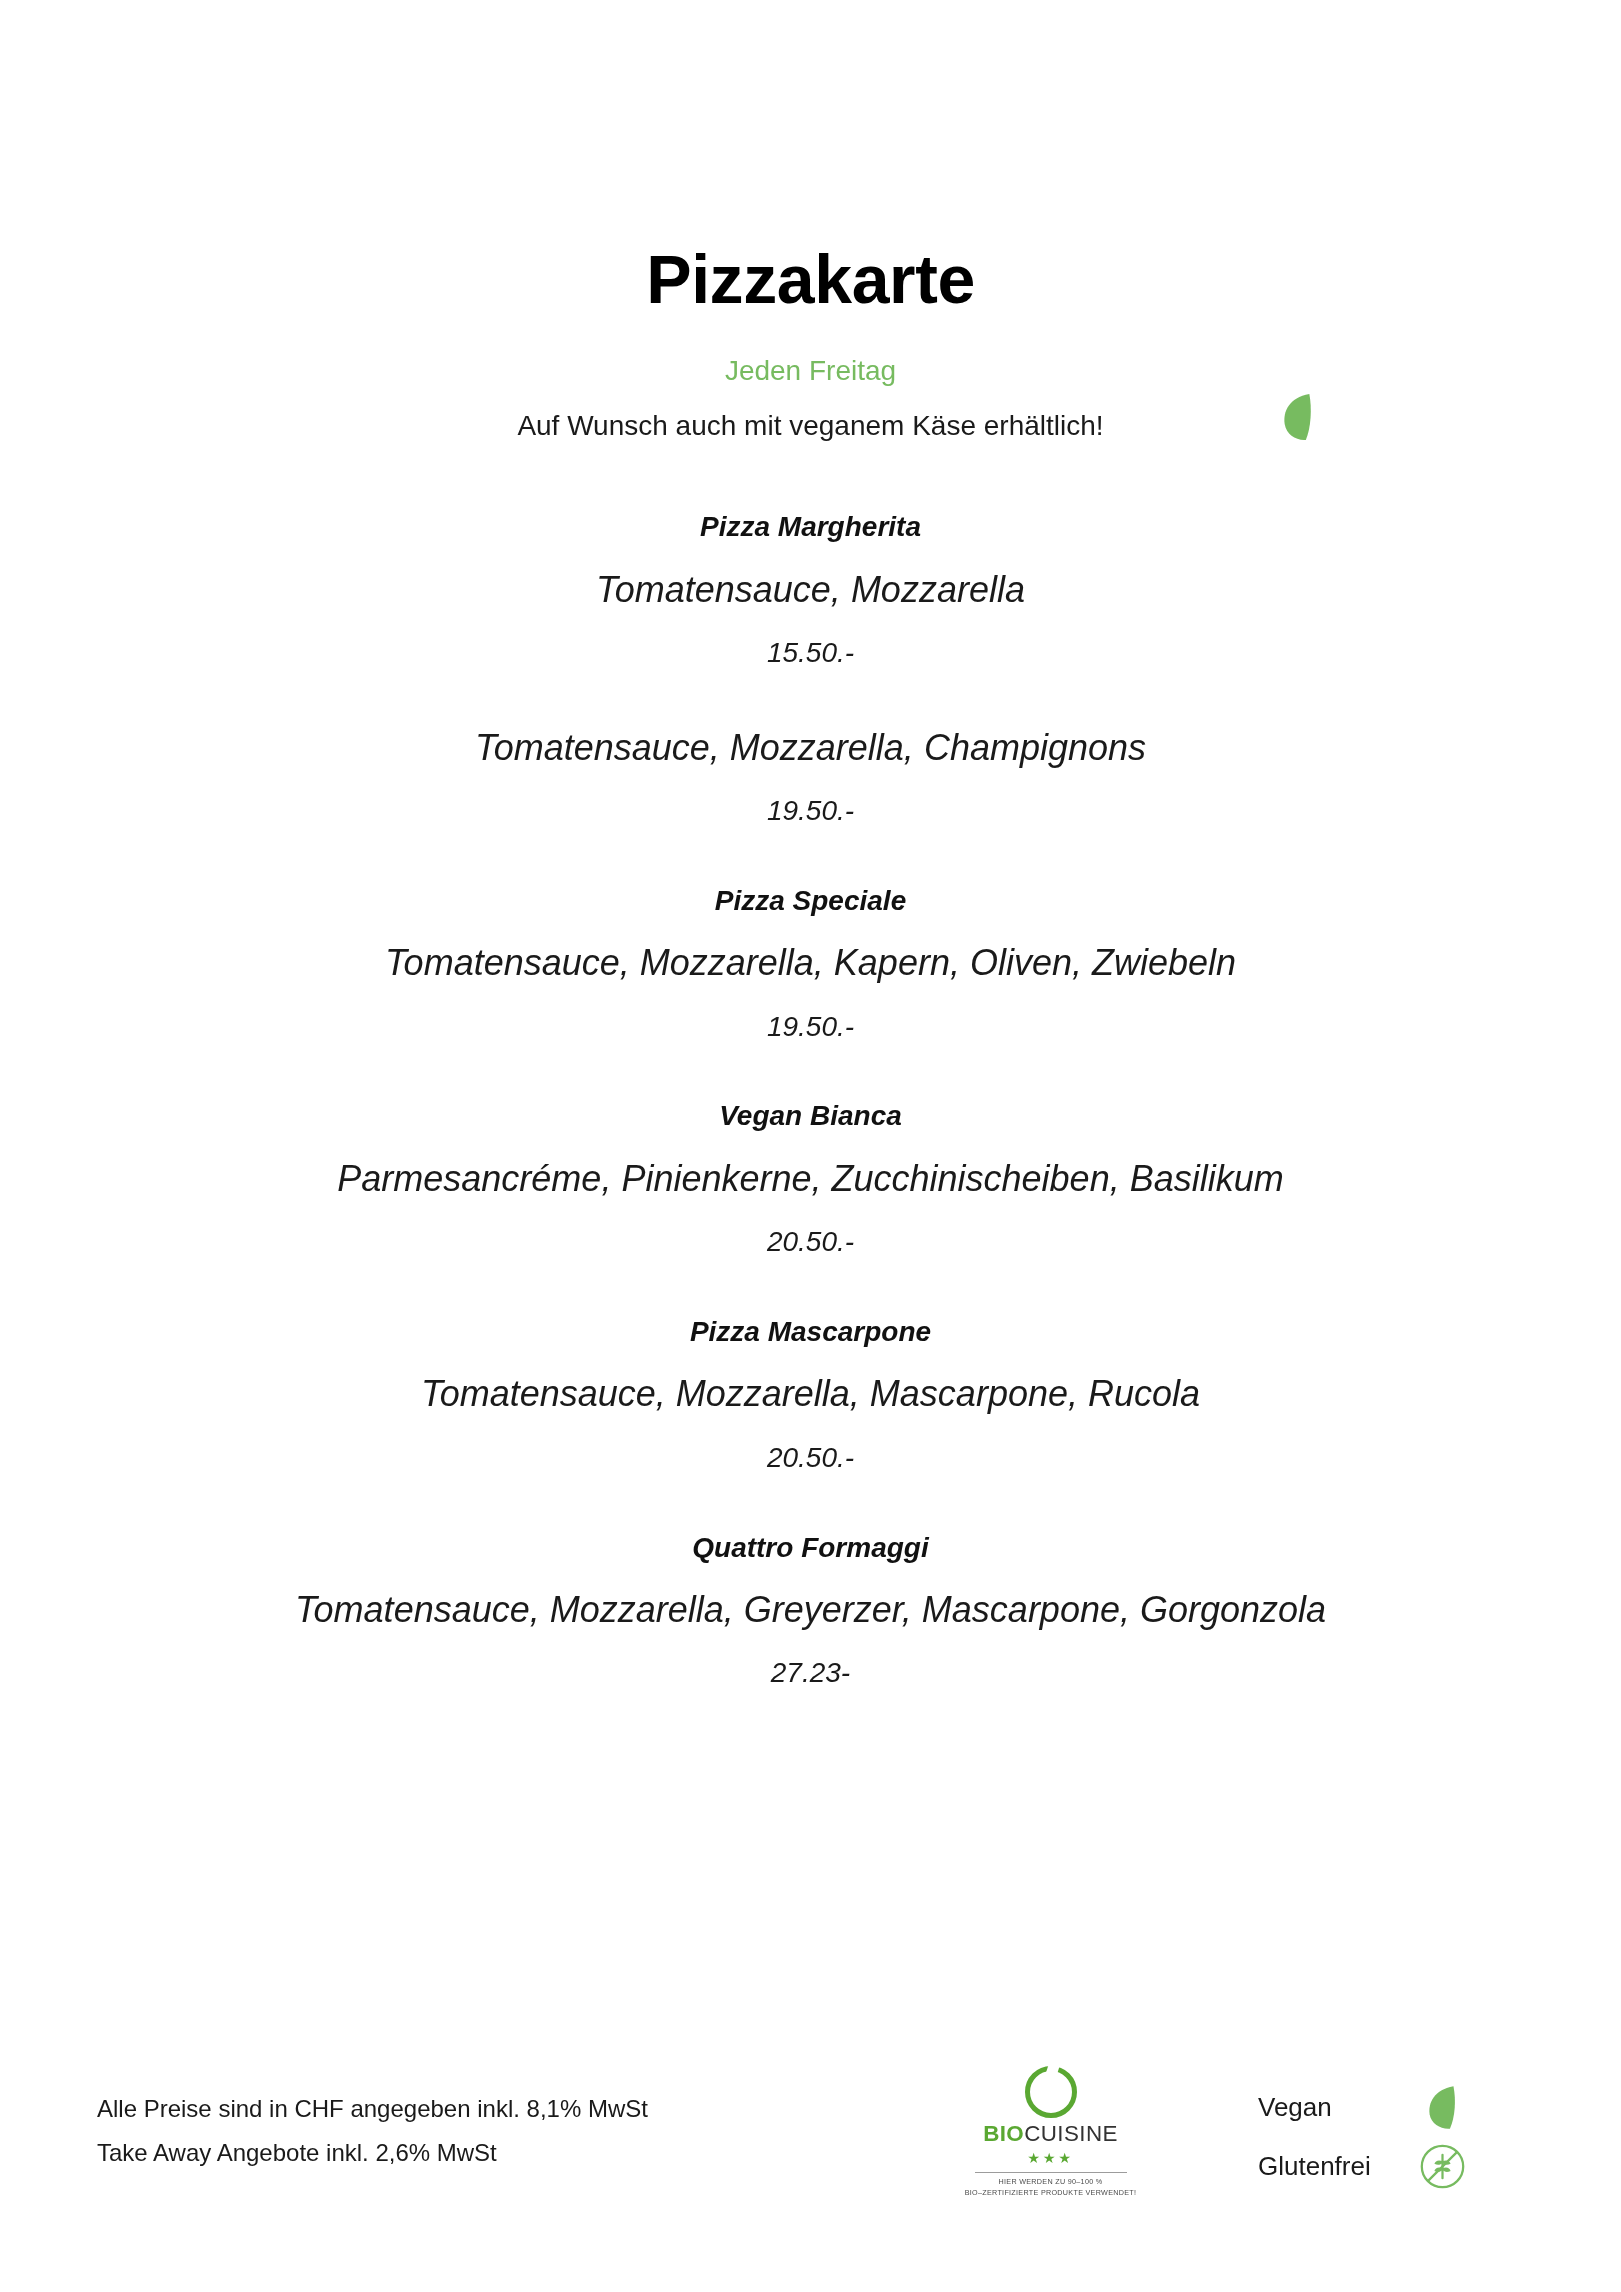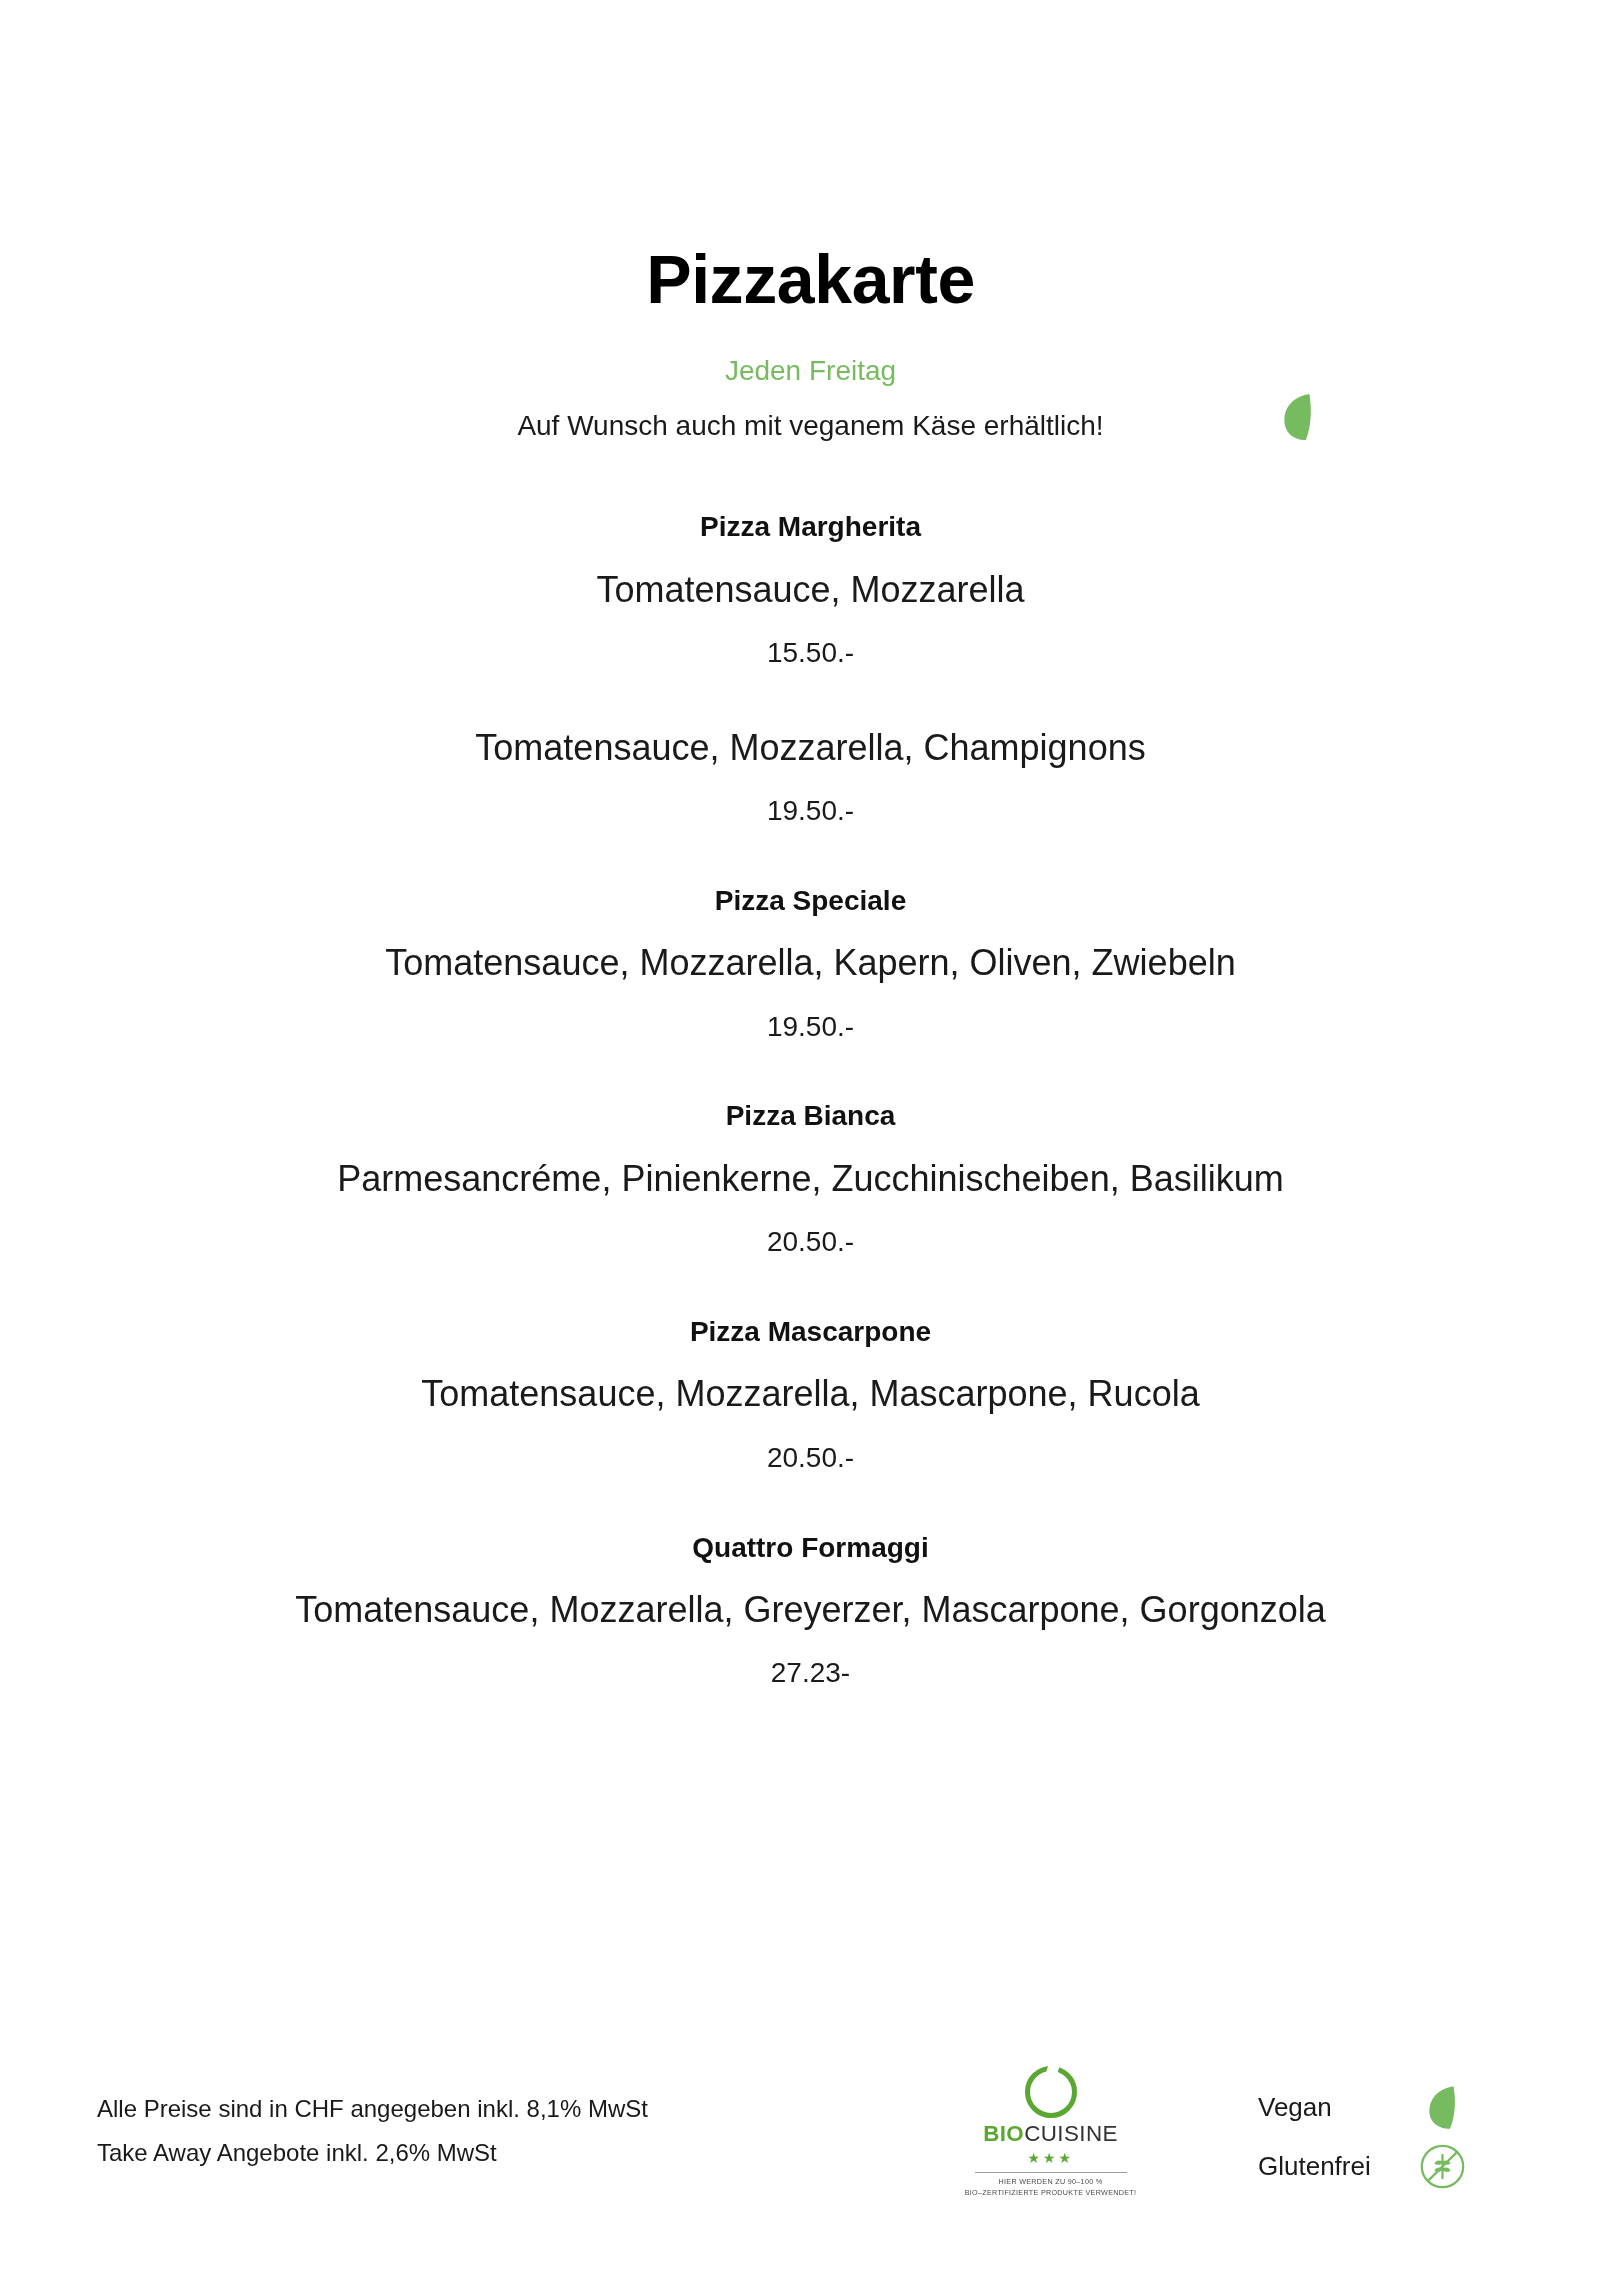--- a/index.html
+++ b/index.html
@@ -56,20 +56,21 @@
     position: absolute;
     left: 1282px;
     top: 392px;
     width: 30px;
     height: 50px;
   }
 
   
   .menu {
     margin-top: 64px;
+    font-style: italic;
   }
   .item {
     text-align: center;
     margin-bottom: 52px;
   }
   .item-name {
     font-size: 28px;
     font-weight: bold;
     color: #111111;
     line-height: 1.35;
@@ -217,21 +218,21 @@
       <div class="item-price">19.50.-</div>
     </div>
 
     <div class="item">
       <div class="item-name">Pizza Speciale</div>
       <div class="item-desc">Tomatensauce, Mozzarella, Kapern, Oliven, Zwiebeln</div>
       <div class="item-price">19.50.-</div>
     </div>
 
     <div class="item">
-      <div class="item-name">Pizza Bianca</div>
+      <div class="item-name">Vegan Bianca</div>
       <div class="item-desc">Parmesancréme, Pinienkerne, Zucchinischeiben, Basilikum</div>
       <div class="item-price">20.50.-</div>
     </div>
 
     <div class="item">
       <div class="item-name">Pizza Mascarpone</div>
       <div class="item-desc">Tomatensauce, Mozzarella, Mascarpone, Rucola</div>
       <div class="item-price">20.50.-</div>
     </div>
 

